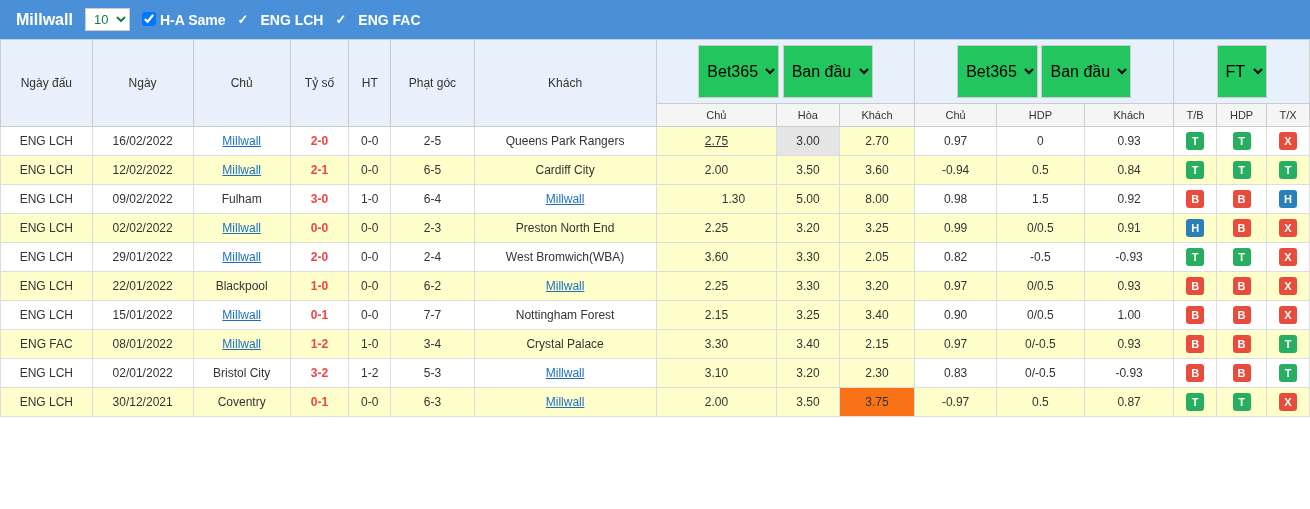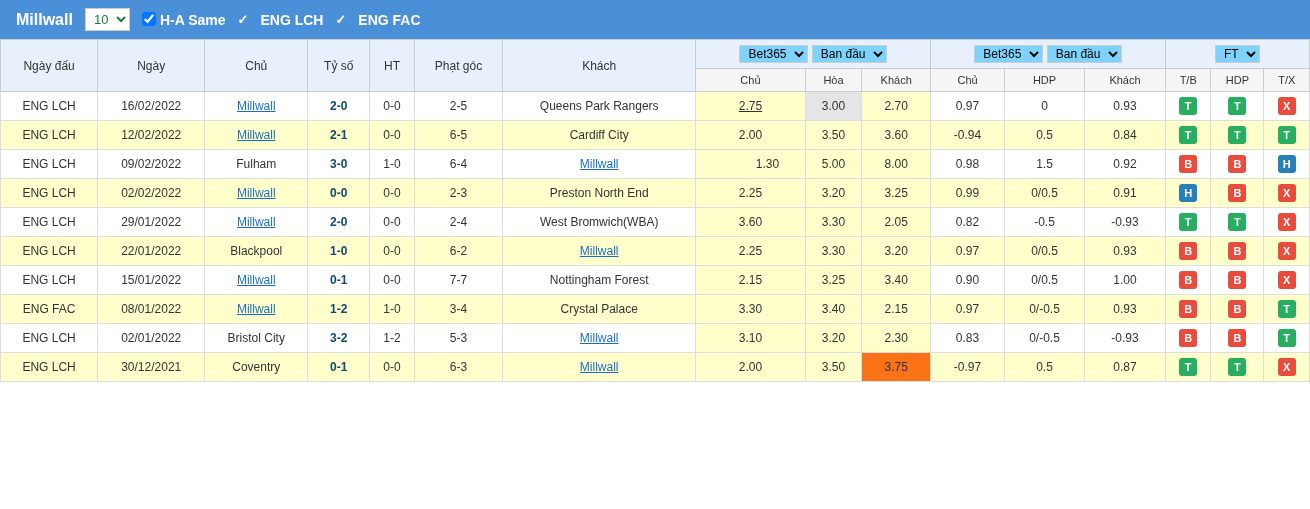--- a/index.html
+++ b/index.html
@@ -56,42 +56,42 @@
     tbody tr:nth-child(odd) td {
       background: #fff;
     }
     tbody tr:nth-child(even) td {
       background: #f9f9f9;
     }
     .highlight-yellow {
       background: #ffffcc !important;
     }
     .blue-link { color: #1a6fc4; }
-    .red-score { color: #0c4a6e; font-weight: bold; }
+    .red-score { color: #ef4444; font-weight: bold; }
     .badge {
       display: inline-block;
       width: 18px;
       height: 18px;
       border-radius: 3px;
       font-size: 11px;
       font-weight: bold;
       text-align: center;
       line-height: 18px;
       color: white;
     }
     .badge-T { background: #27ae60; }
     .badge-B { background: #e74c3c; }
     .badge-H { background: #2980b9; }
     .badge-X { background: #e74c3c; }
 
     .col-dropdown {
-      background: #7dd3fc;
+      background: #22c55e;
       border: 1px solid #ccc;
-      padding: 0 4px;
-      font-size: 12px;
+      padding: 16px 4px;
+      font-size: 16px;
       cursor: pointer;
     }
   </style>
 </head>
 <body>
 
 <div class="header-bar">
   <span style="font-size:16px; font-weight:bold;">Millwall</span>
   <select>
     <option>10</option>

